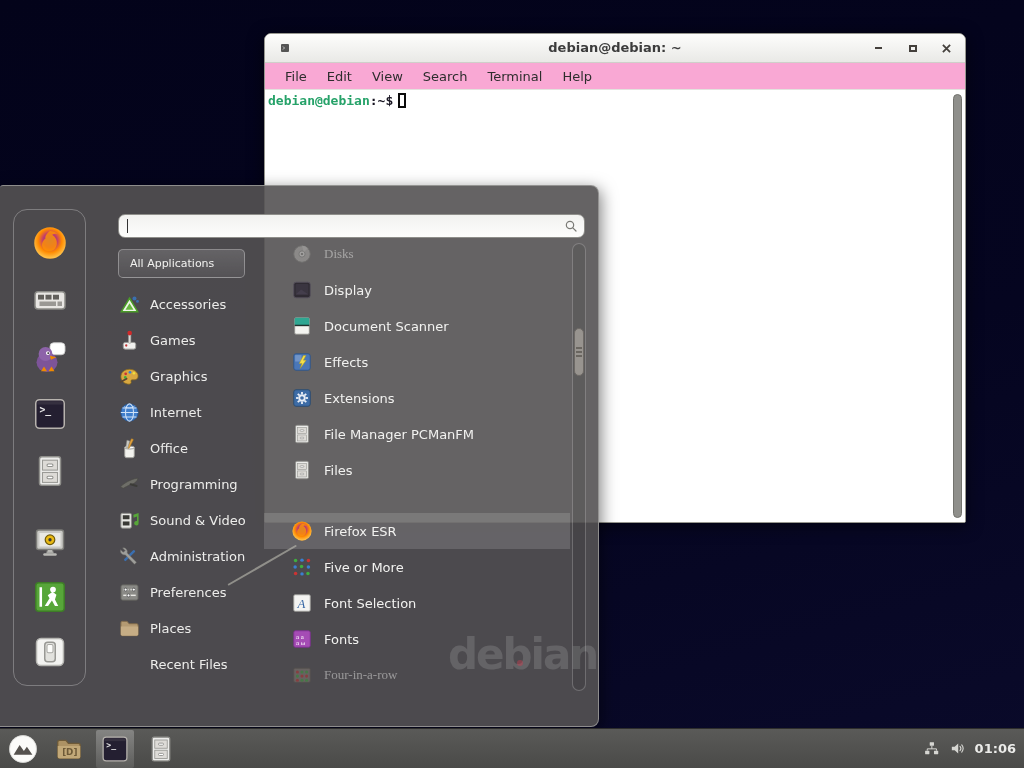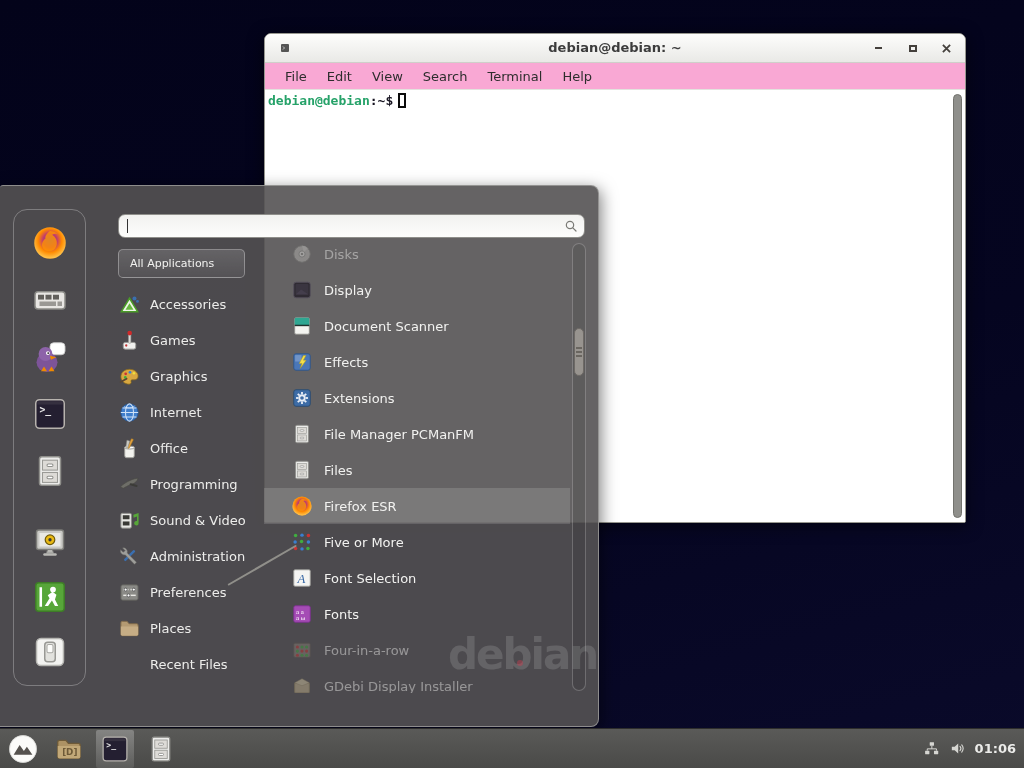--- a/index.html
+++ b/index.html
@@ -58,22 +58,22 @@
     border:1px solid rgba(255,255,255,0.32); border-radius:5px; color:#f2f2f0; font-size:11px;
     display:flex; align-items:center; padding-left:11px; }
 
   .category-list { position:absolute; left:118px; top:100px; width:150px; list-style:none; }
   .cat-row { height:36px; display:flex; align-items:center; gap:9px; color:#ededeb; font-size:13px; }
   .cat-ic { width:23px; height:23px; flex:none; }
 
   .app-viewport { position:absolute; left:264px; top:55px; width:306px; height:452px; overflow:hidden; }
   .app-stack { position:absolute; top:-5px; left:0; right:0; list-style:none; }
   .app-row { height:36px; display:flex; align-items:center; gap:11px; padding-left:27px; color:#f2f2f0; font-size:13px; }
-  .app-row.selected { background:rgba(255,255,255,0.14); }
-  .app-row.dimmed { opacity:0.45; }
+  .app-row.selected { background:rgba(255,255,255,0.14);margin-top:25px; }
+  .app-row.dimmed { opacity:0.45;font-family:Liberation Serif, serif; }
   .app-ic { width:22px; height:22px; flex:none; }
 
   .menu-scrollbar { position:absolute; left:572px; top:57px; width:14px; height:448px;
     background:rgba(0,0,0,0.07); border:1px solid rgba(255,255,255,0.22); border-radius:7px; }
   .menu-thumb { position:absolute; left:1px; top:84px; width:10px; height:48px;
     background:#98948f; border:1px solid #6e6a66; border-radius:5px;
     display:flex; align-items:center; justify-content:center; }
   .grip { width:6px; height:2px; background:#6a6660; box-shadow:0 -4px 0 0 #6a6660, 0 4px 0 0 #6a6660; }
 
   .trail-line { position:absolute; left:228px; top:398px; width:79px; height:2px; border-radius:2px;

